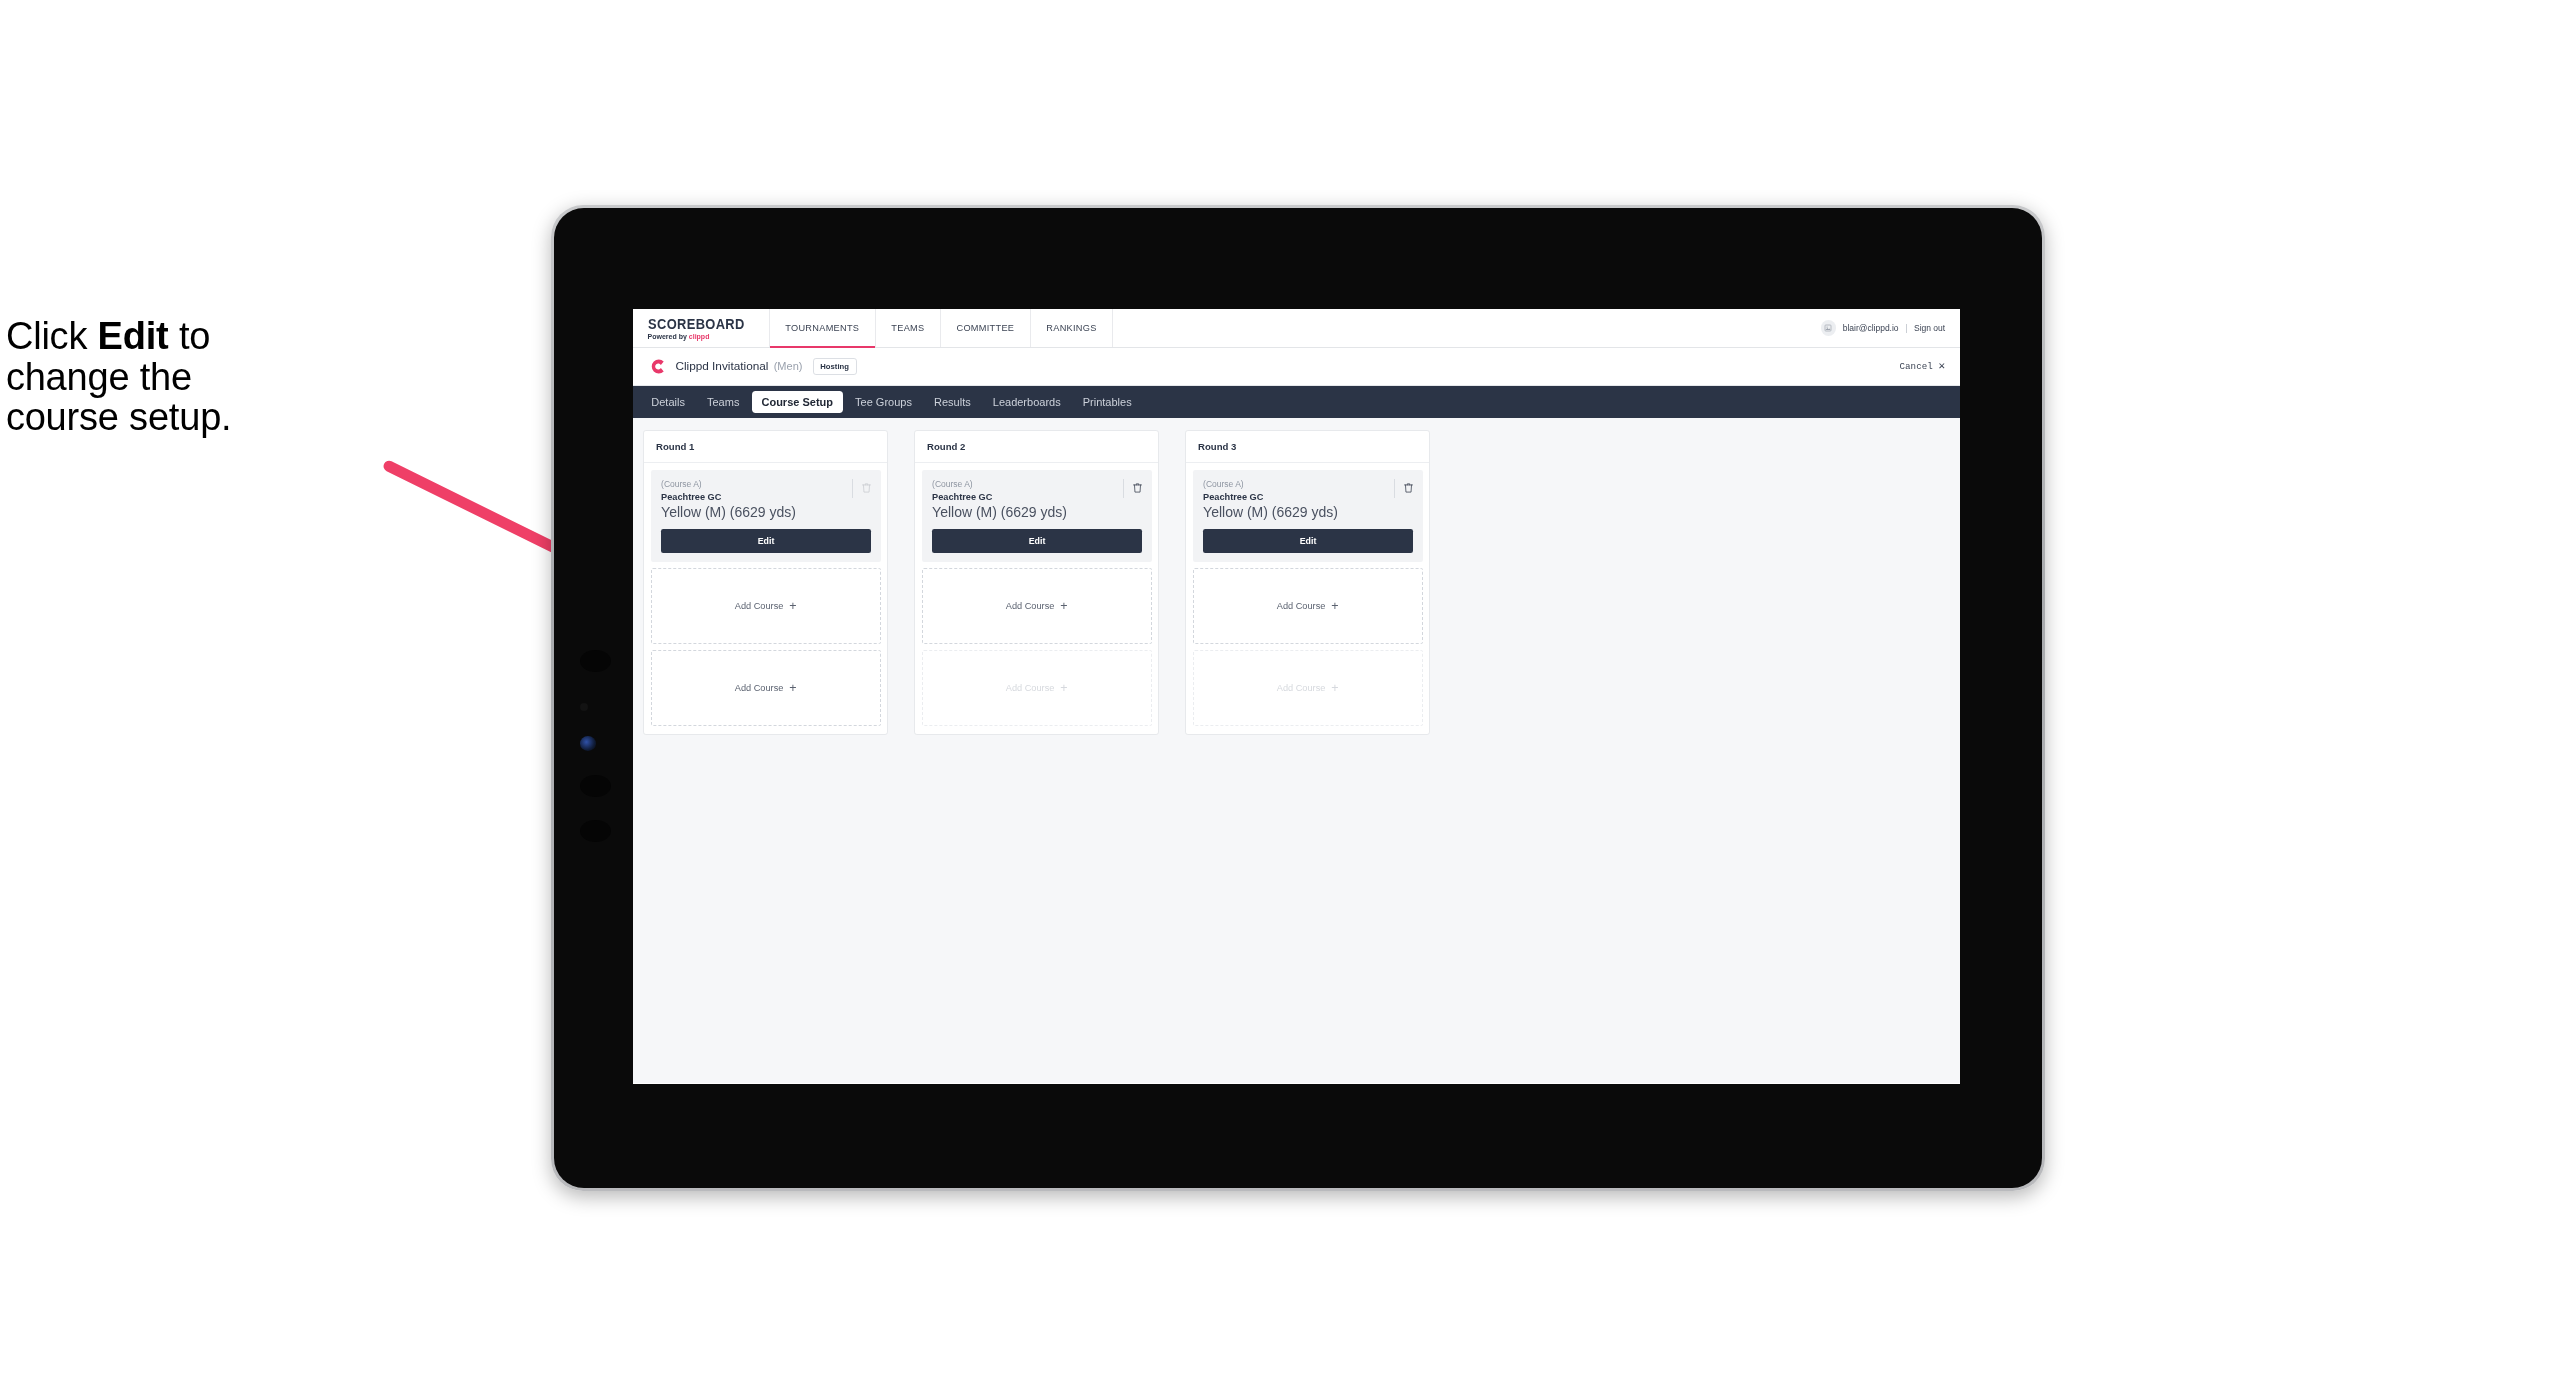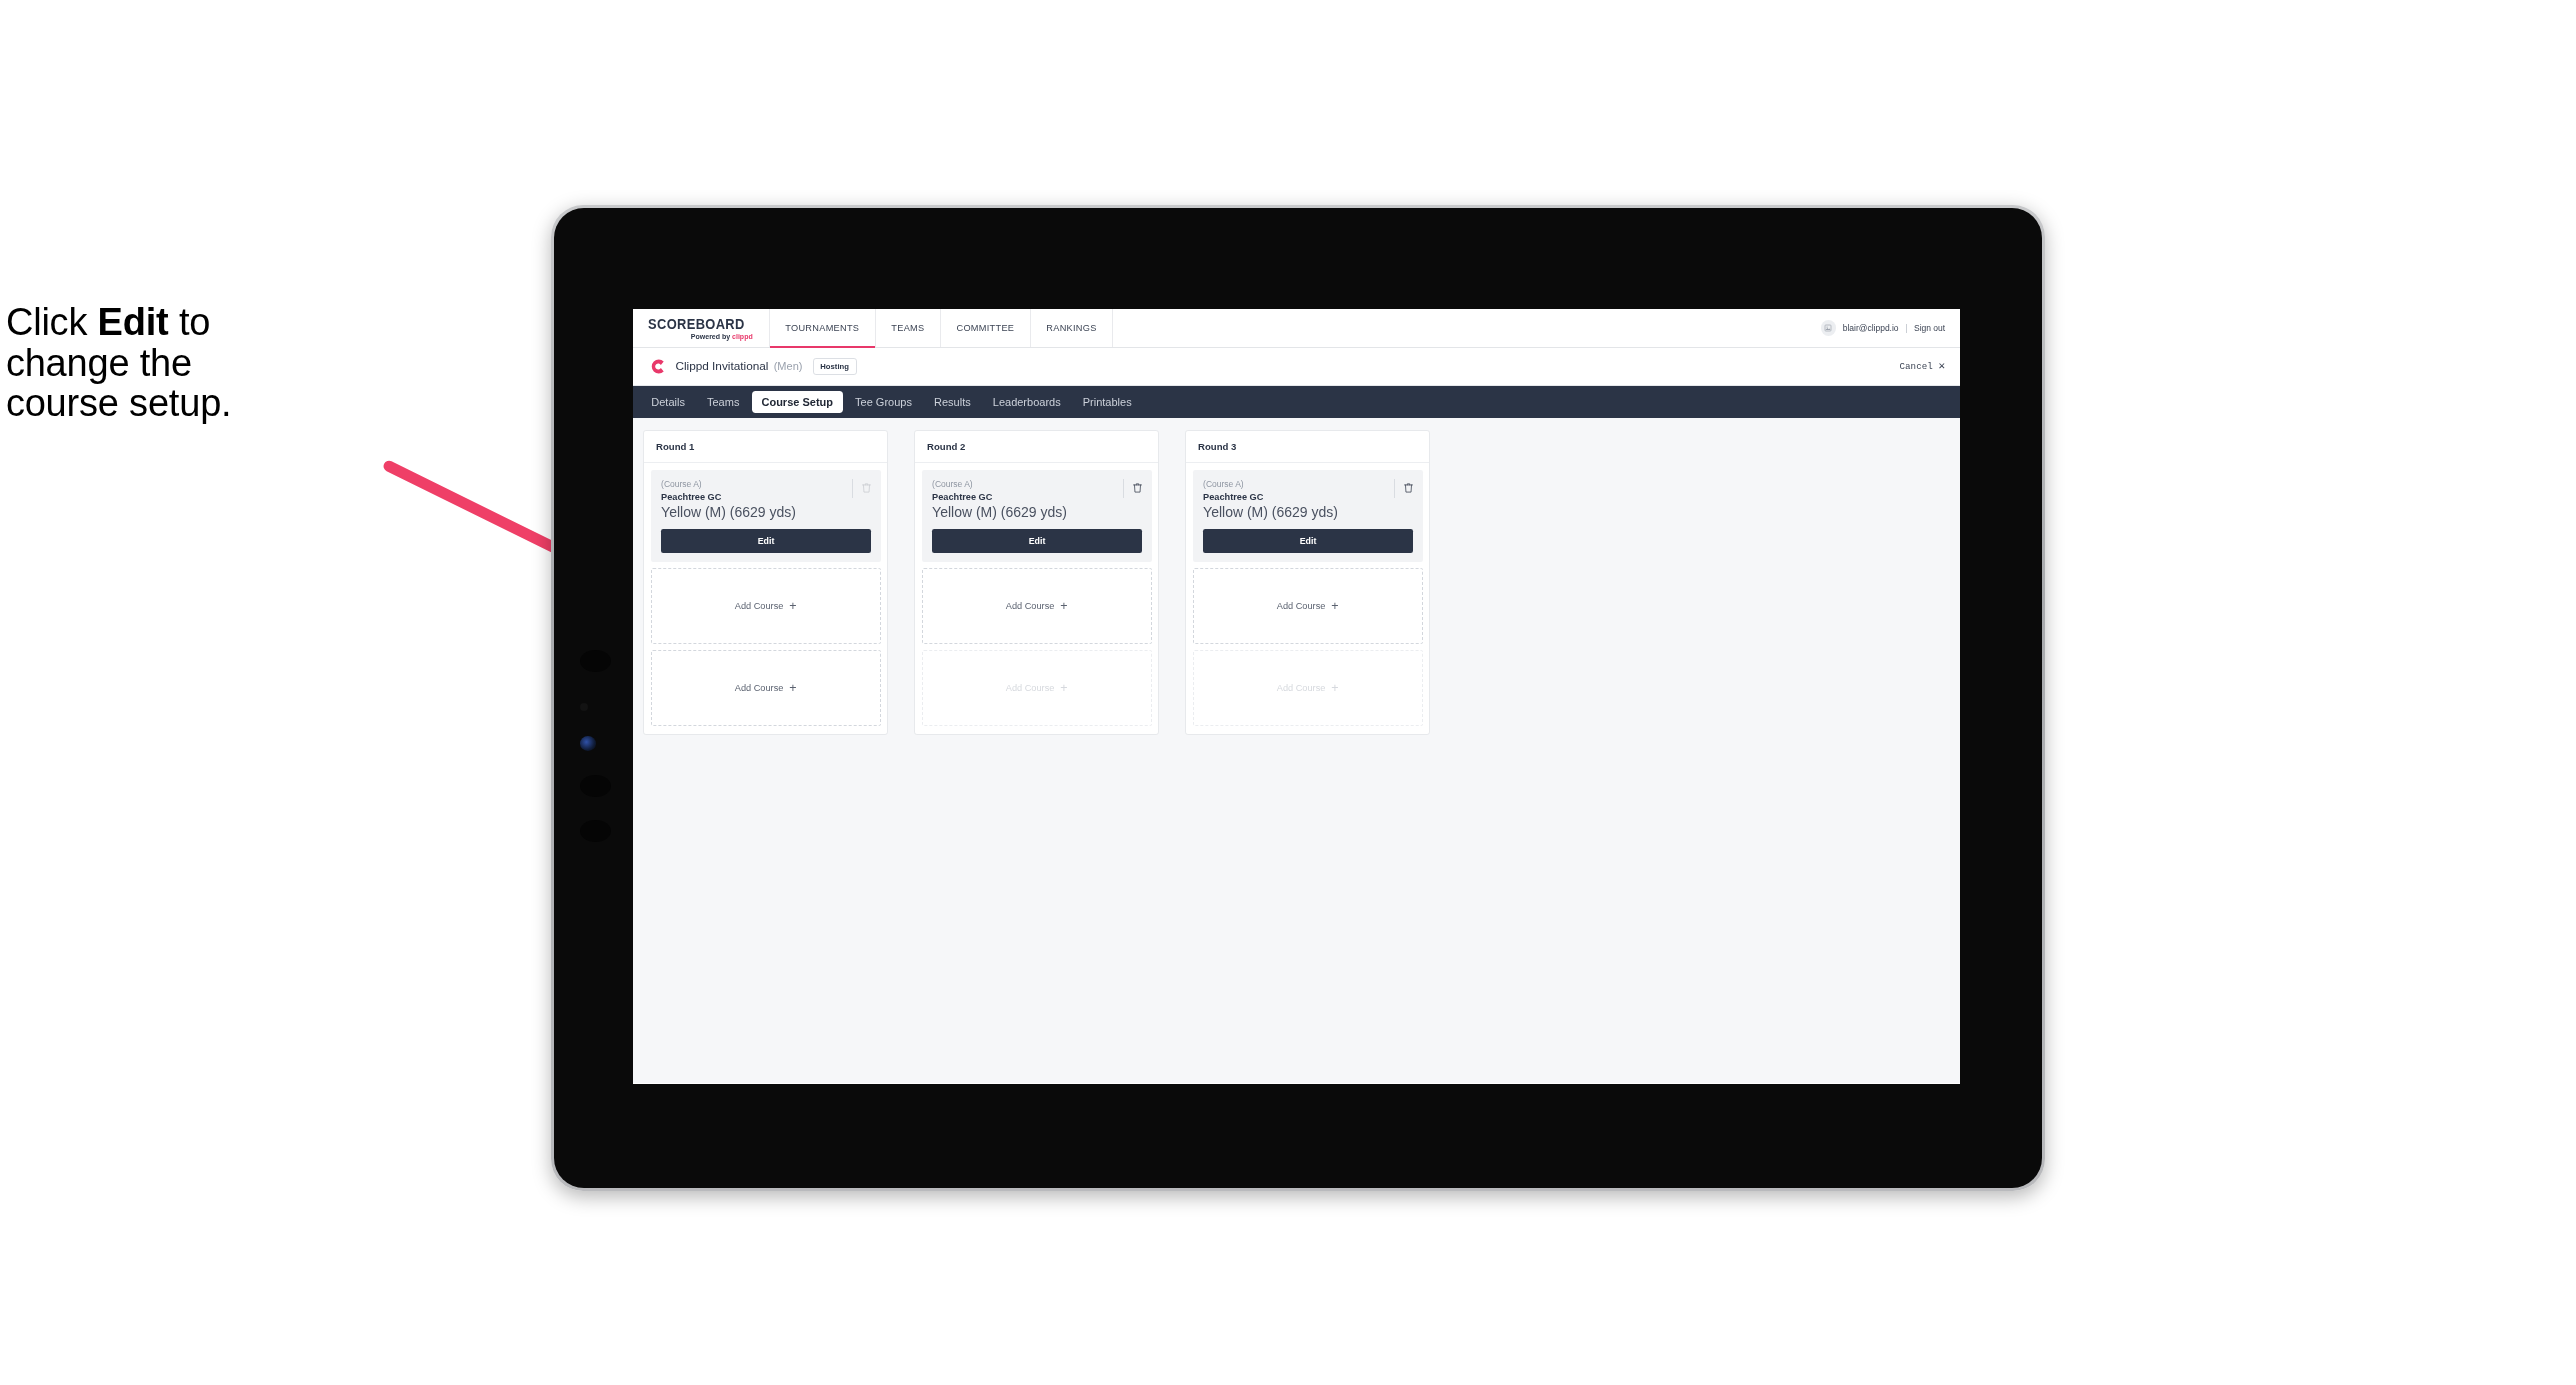--- a/index.html
+++ b/index.html
@@ -16,21 +16,21 @@
     position: relative;
     width: 2576px;
     height: 1386px;
     background: #ffffff;
   }
 
   
   .annotation {
     position: absolute;
     left: 5.9px;
-    top: 302px;
+    top: 316px;
     width: 390px;
     font-size: 38px;
     line-height: 1.07;
     color: #000000;
     letter-spacing: -0.2px;
   }
   .annotation b { font-weight: 700; }
 
   .arrow-svg {
     position: absolute;
@@ -95,21 +95,20 @@
     background: #ffffff;
     border-bottom: 0.7px solid #e3e5e8;
     position: relative;
   }
   .brand {
     display: flex;
     flex-direction: column;
     justify-content: center;
     padding: 0 16px 0 14.7px;
     min-width: 110px;
-    align-items: flex-end;
   }
   .brand-title {
     font-size: 14px;
     font-weight: 700;
     letter-spacing: 0.4px;
     color: #2b3446;
     font-family: "Liberation Sans Narrow","Liberation Sans", sans-serif;
     transform: scaleX(0.92);
     transform-origin: left center;
   }

